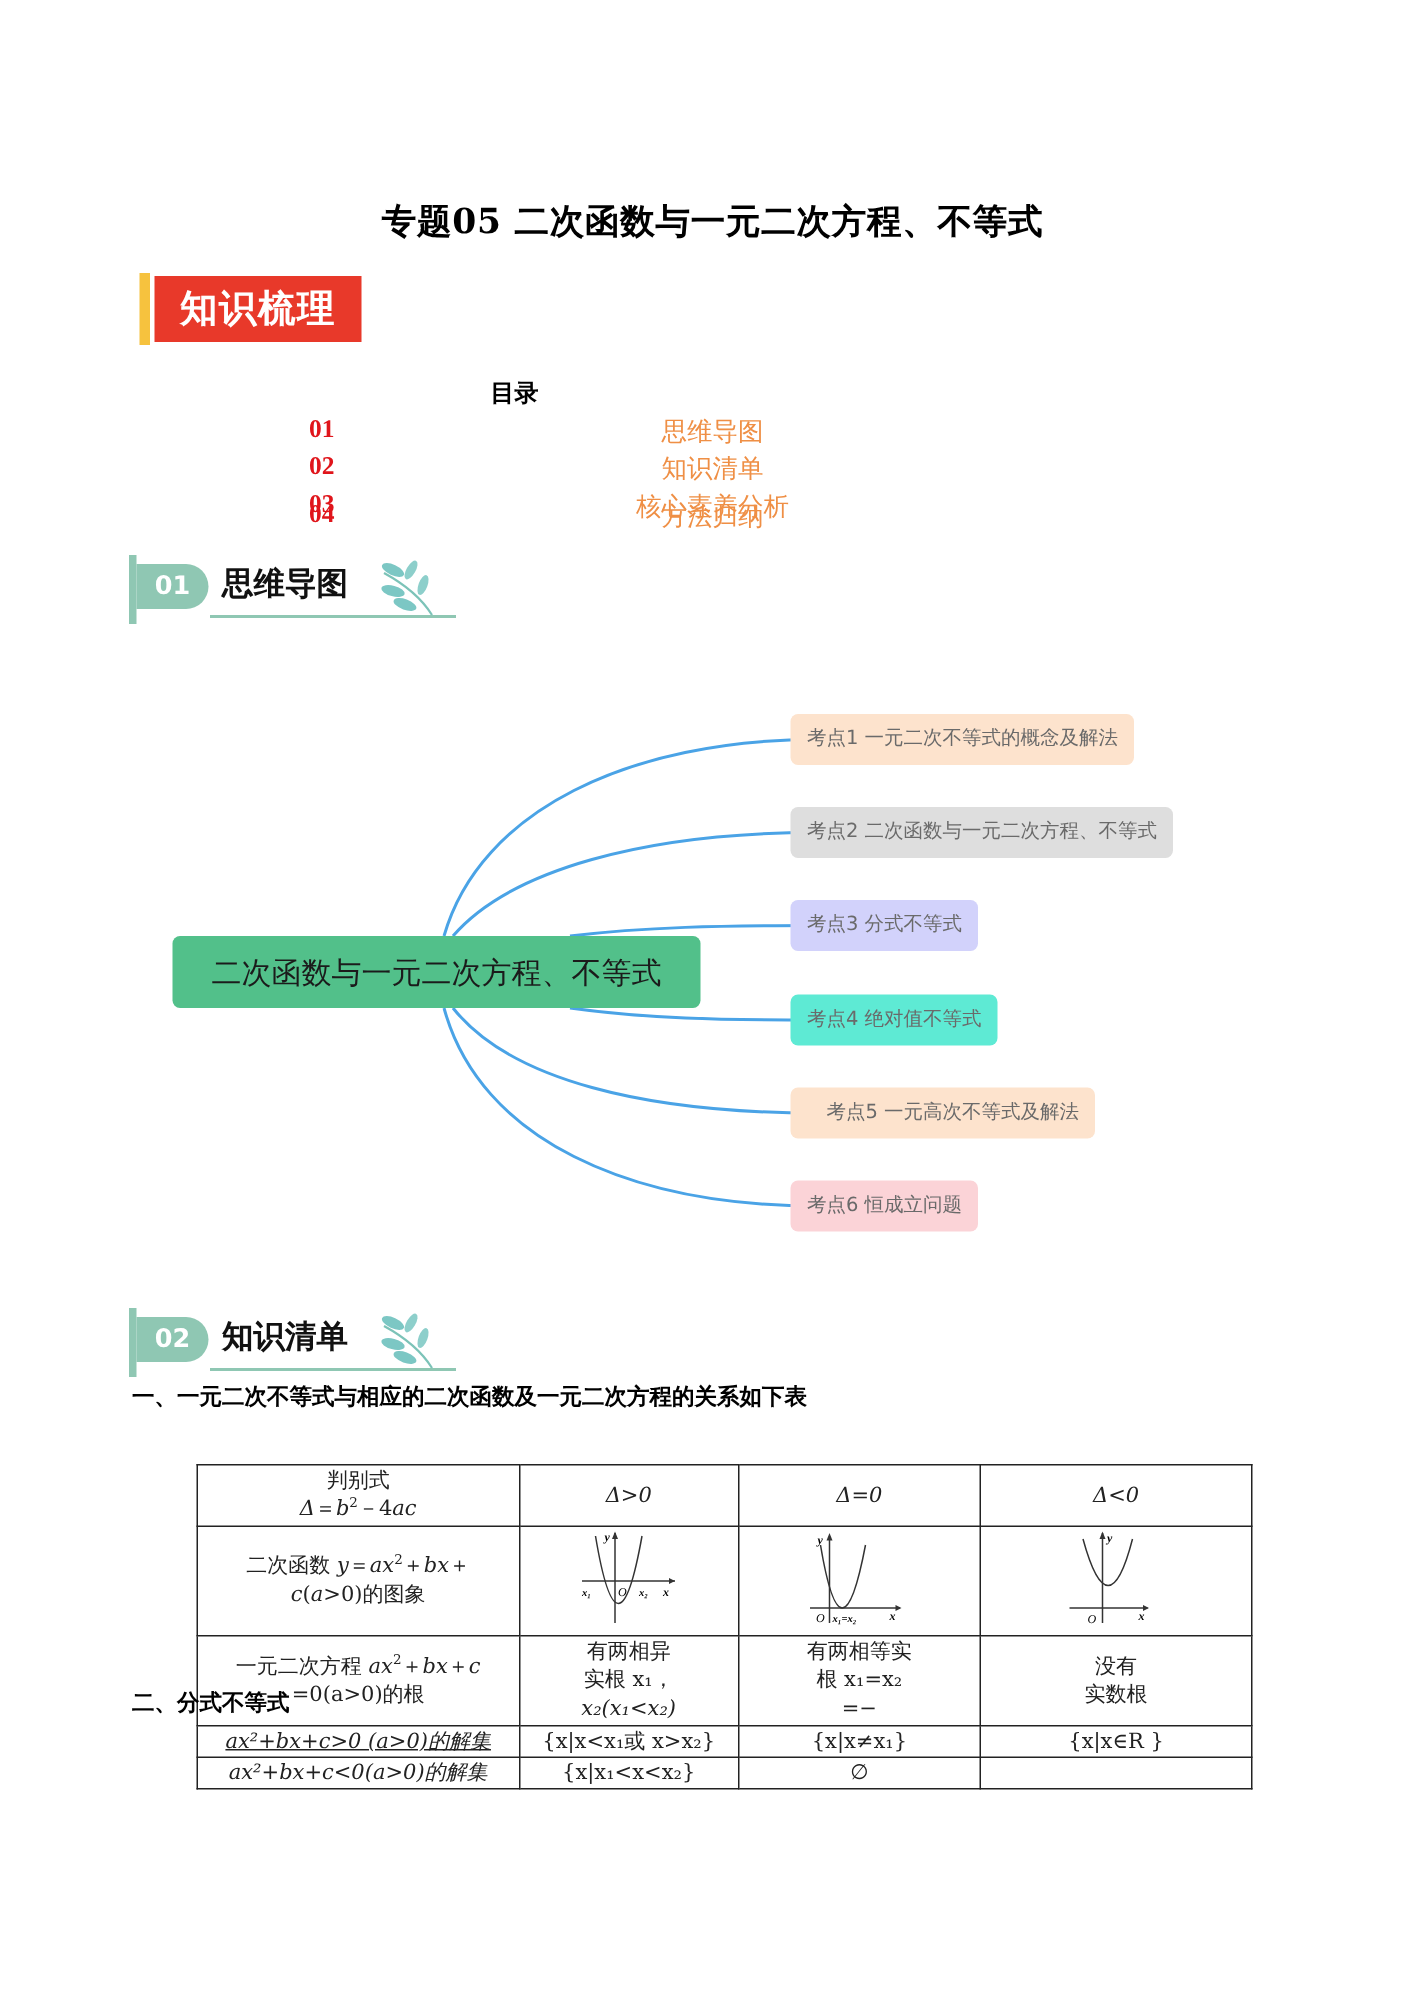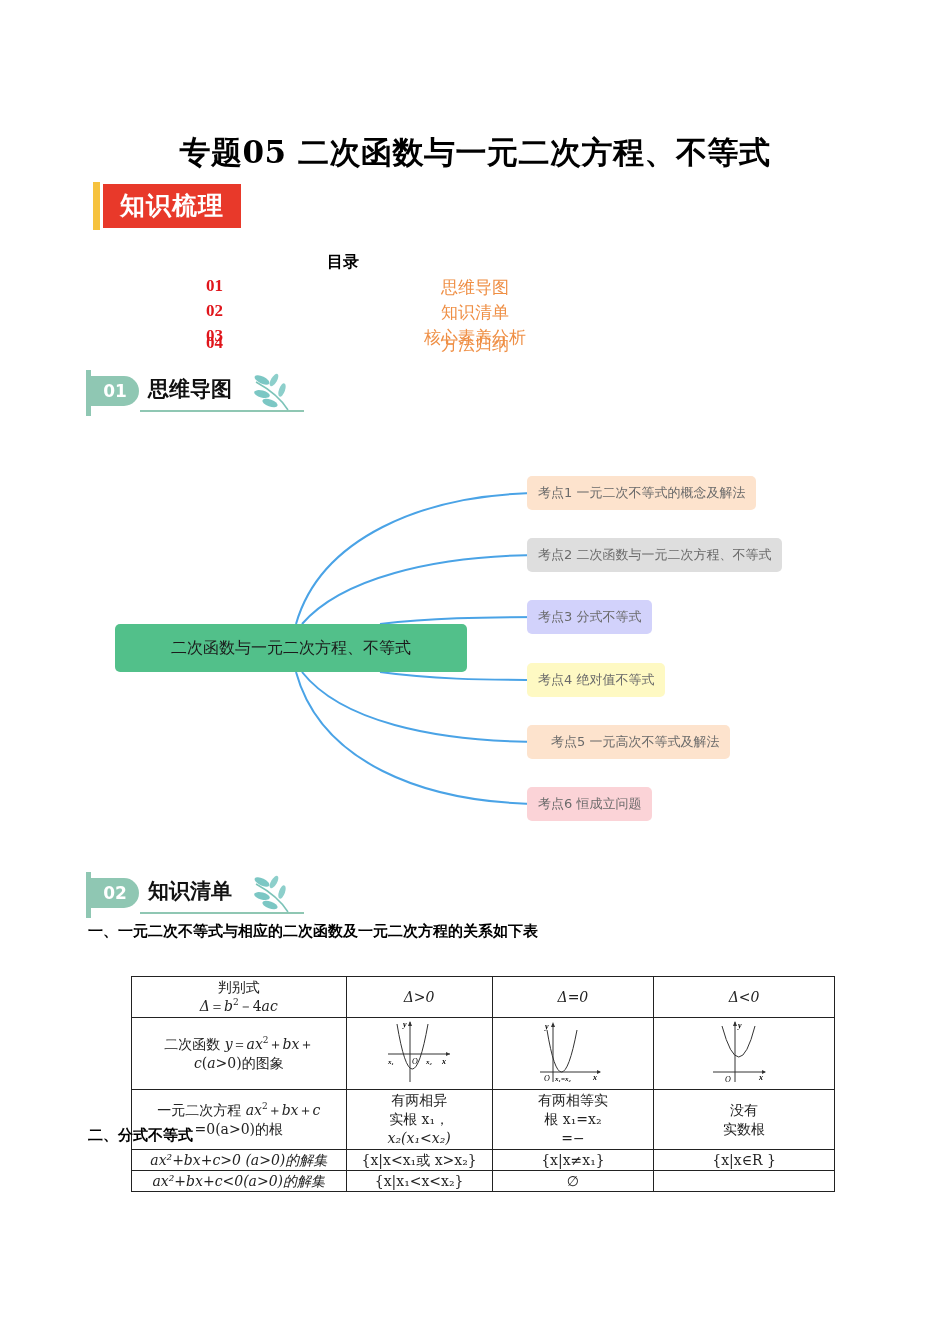--- a/index.html
+++ b/index.html
@@ -6,21 +6,21 @@
   body {
     width: 950px; height: 1344px; background: #ffffff; position: relative;
     font-family: "DejaVu Serif", "Liberation Serif", serif; color: #000;
     overflow: hidden;
   }
   .abs { position: absolute; }
 
   .doc-title {
     left: 0; width: 950px; top: 132px; text-align: center;
     font-family: "DejaVu Serif", "Liberation Serif", serif;
-    font-size: 31px; font-weight: bold; letter-spacing: 0.5px;
+    font-size: 23px; font-weight: bold; letter-spacing: 0.5px;
   }
 
   .banner { left: 93px; top: 182px; height: 48px; display: flex; }
   .banner .bar { width: 7px; height: 48px; background: #f6c23e; }
   .banner .label {
     margin-left: 3px; margin-top: 2px; height: 44px; width: 138px;
     background: #e8392a; color: #fff; font-family: "DejaVu Sans", sans-serif;
     font-weight: bold; font-size: 25px; line-height: 44px; text-align: center;
     letter-spacing: 1px;
   }
@@ -51,21 +51,21 @@
     position: absolute; left: 62px; top: 5px; font-family: "DejaVu Sans", sans-serif;
     font-weight: bold; font-size: 21px; color: #111;
   }
   .sec-head .uline { position: absolute; left: 54px; top: 40px; width: 164px; height: 2px; background: #8fc7b3; }
   .sec-head .leaf { position: absolute; left: 162px; top: 2px; }
 
   .mindmap { left: 0; top: 440px; width: 950px; height: 420px; }
   .root-node {
     position: absolute; left: 115px; top: 184px; width: 352px; height: 48px;
     background: #52c08a; border-radius: 5px; color: #1b1b1b;
-    font-family: "DejaVu Sans", sans-serif; font-size: 16px; line-height: 48px; text-align: center;
+    font-family: "DejaVu Sans", sans-serif; font-size: 20px; line-height: 48px; text-align: center;
   }
   .branch {
     position: absolute; left: 527px; height: 34px; border-radius: 5px;
     font-family: "DejaVu Sans", sans-serif; font-size: 13px; color: #6a6a6a;
     line-height: 34px; padding: 0 11px; white-space: nowrap;
   }
 
   .section-text {
     left: 88px; font-family: "DejaVu Sans", sans-serif; font-size: 15px; font-weight: bold;
   }
@@ -133,21 +133,21 @@
       <path d="M380 184 C 430 178, 480 177, 545 177"></path>
       <path d="M380 232 C 430 239, 480 240, 545 240"></path>
       <path d="M302 232 C 340 280, 430 302, 545 302"></path>
       <path d="M296 232 C 320 320, 420 364, 545 364"></path>
     </g>
   </svg>
   <div class="root-node">二次函数与一元二次方程、不等式</div>
   <div class="branch" style="top:36px;background:#fde3cd;">考点1 一元二次不等式的概念及解法</div>
   <div class="branch" style="top:98px;background:#dedede;">考点2 二次函数与一元二次方程、不等式</div>
   <div class="branch" style="top:160px;background:#d2d2fb;">考点3 分式不等式</div>
-  <div class="branch" style="top:223px;background:#fef9c3;">考点4 绝对值不等式</div>
+  <div class="branch" style="top:223px;background:#5eead4;">考点4 绝对值不等式</div>
   <div class="branch" style="top:285px;background:#fde3cd;padding-left:24px;">考点5 一元高次不等式及解法</div>
   <div class="branch" style="top:347px;background:#fbd3d7;">考点6 恒成立问题</div>
 </div>
 
 <div class="abs sec-head" style="top:872px;">
   <div class="vbar"></div>
   <div class="pill">02</div>
   <div class="title">知识清单</div>
   <div class="uline"></div>
   <svg class="leaf" width="46" height="40" viewBox="0 0 46 40">
@@ -232,21 +232,21 @@
       <div>有两相等实</div>
       <div>根 x₁=x₂</div>
       <div>=−</div>
     </td>
     <td>
       <div>没有</div>
       <div>实数根</div>
     </td>
   </tr>
   <tr style="height:21px;">
-    <td style="font-style:italic;">ax²+bx+c&gt;0 (a&gt;0)的解集</td>
+    <td style="font-style:italic;text-decoration:underline;">ax²+bx+c&gt;0 (a&gt;0)的解集</td>
     <td>{x|x&lt;x₁或 x&gt;x₂}</td>
     <td>{x|x≠x₁}</td>
     <td>{x|x∈R }</td>
   </tr>
   <tr style="height:21px;">
     <td style="font-style:italic;">ax²+bx+c&lt;0(a&gt;0)的解集</td>
     <td>{x|x₁&lt;x&lt;x₂}</td>
     <td>∅</td>
     <td></td>
   </tr>

